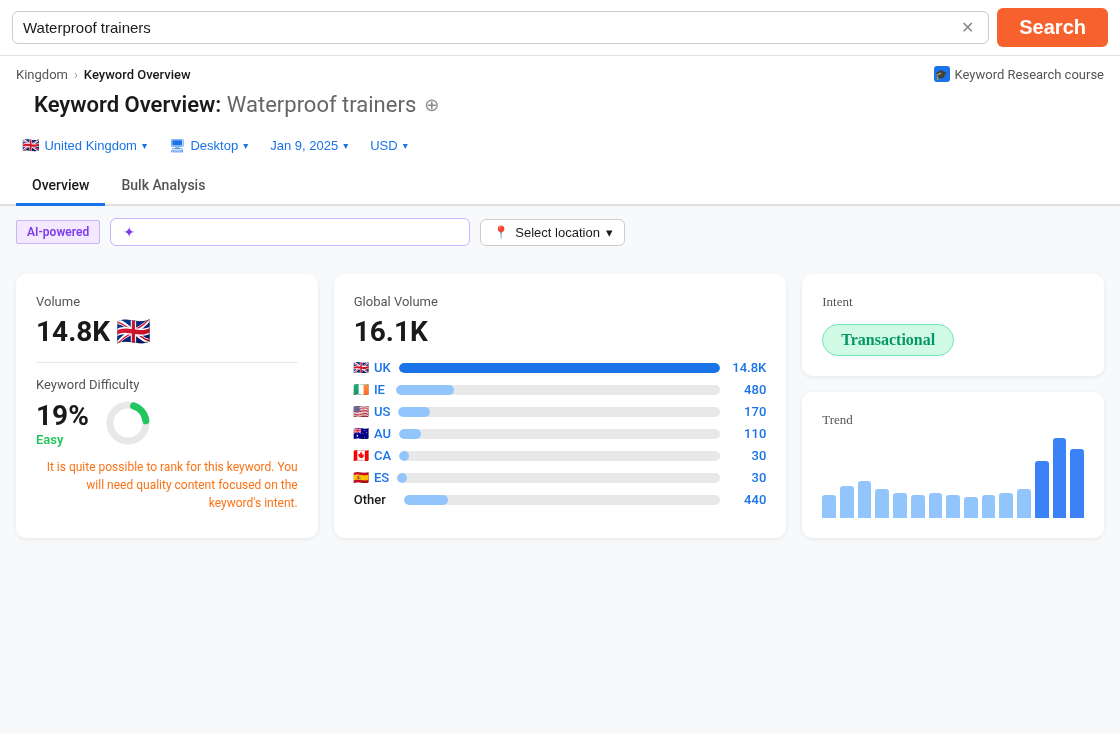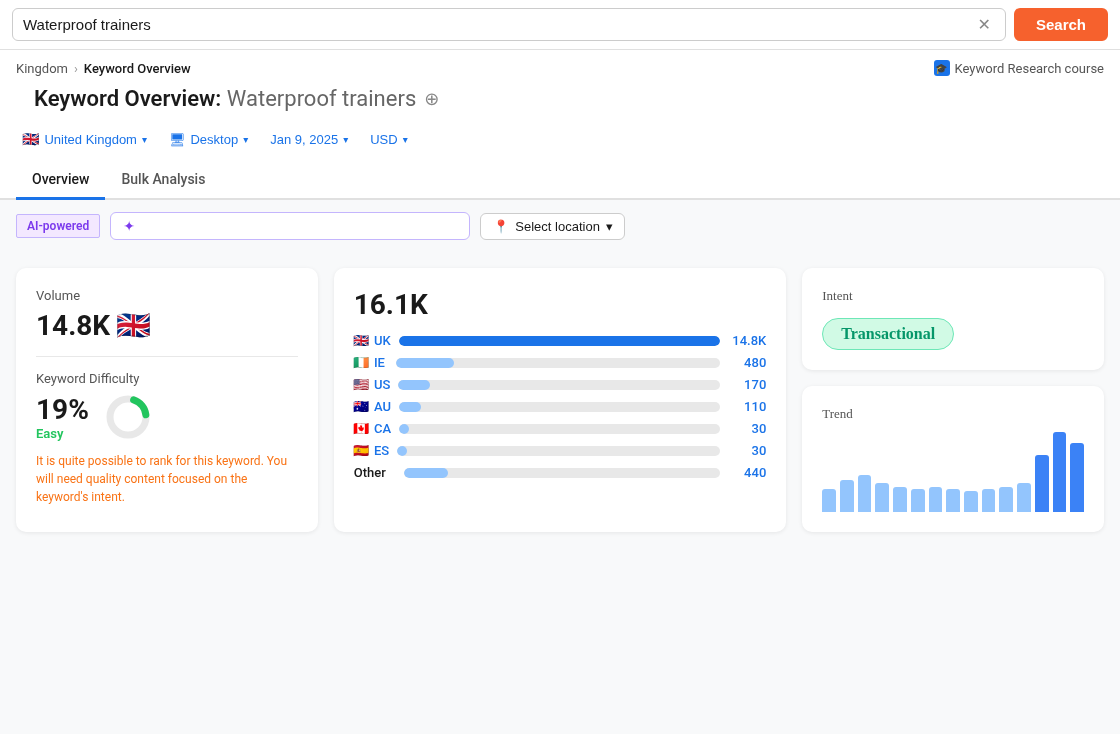--- a/index.html
+++ b/index.html
@@ -37,21 +37,21 @@
       color: #888;
       font-size: 16px;
       padding: 0 4px;
     }
     .search-btn {
       background: #f6612d;
       color: #fff;
       border: none;
       border-radius: 6px;
       padding: 8px 22px;
-      font-size: 15px;
+      font-size: 20px;
       font-weight: 600;
       cursor: pointer;
     }
 
     
     .breadcrumb {
       padding: 10px 16px 4px;
       display: flex;
       align-items: center;
       gap: 6px;
@@ -235,21 +235,21 @@
     .kd-section { display: flex; align-items: center; gap: 14px; }
     .kd-donut {
       width: 50px; height: 50px;
       position: relative;
       flex-shrink: 0;
     }
     .kd-donut svg { width: 50px; height: 50px; }
     .kd-value-wrap { display: flex; flex-direction: column; }
     .kd-pct { font-size: 28px; font-weight: 700; }
     .kd-label { font-size: 13px; color: #22c55e; font-weight: 600; }
-    .kd-desc { margin-top: 10px; font-size: 12px; color: #f97316; line-height: 1.5; }
+    .kd-desc { margin-top: 10px; font-size: 12px; color: #f97316; line-height: 1.5; text-align: right; }
 
     
     .global-vol-num { font-size: 28px; font-weight: 700; margin-bottom: 12px; }
     .bar-row {
       display: flex;
       align-items: center;
       gap: 8px;
       margin-bottom: 7px;
     }
     .bar-country { display: flex; align-items: center; gap: 4px; font-size: 13px; color: #1a73e8; font-weight: 500; min-width: 34px; }
@@ -374,20 +374,21 @@
         <svg viewBox="0 0 50 50">
           <circle cx="25" cy="25" r="18" fill="none" stroke="#e8e8e8" stroke-width="7"></circle>
           <circle cx="25" cy="25" r="18" fill="none" stroke="#22c55e" stroke-width="7" stroke-dasharray="20 93" stroke-dashoffset="23" stroke-linecap="round"></circle>
         </svg>
       </div>
     </div>
     <div class="kd-desc">It is quite possible to rank for this keyword. You will need quality content focused on the keyword's intent.</div>
   </div>
 
   <div class="card">
+    <div class="card-label">Global Volume</div>
     <div class="global-vol-num">16.1K</div>
 
     <div class="bar-row">
       <div class="bar-country">
         <span>🇬🇧</span>
         <span>UK</span>
       </div>
       <div class="bar-track">
         <div class="bar-fill" style="width:100%;background:#1a73e8;"></div>
       </div>

